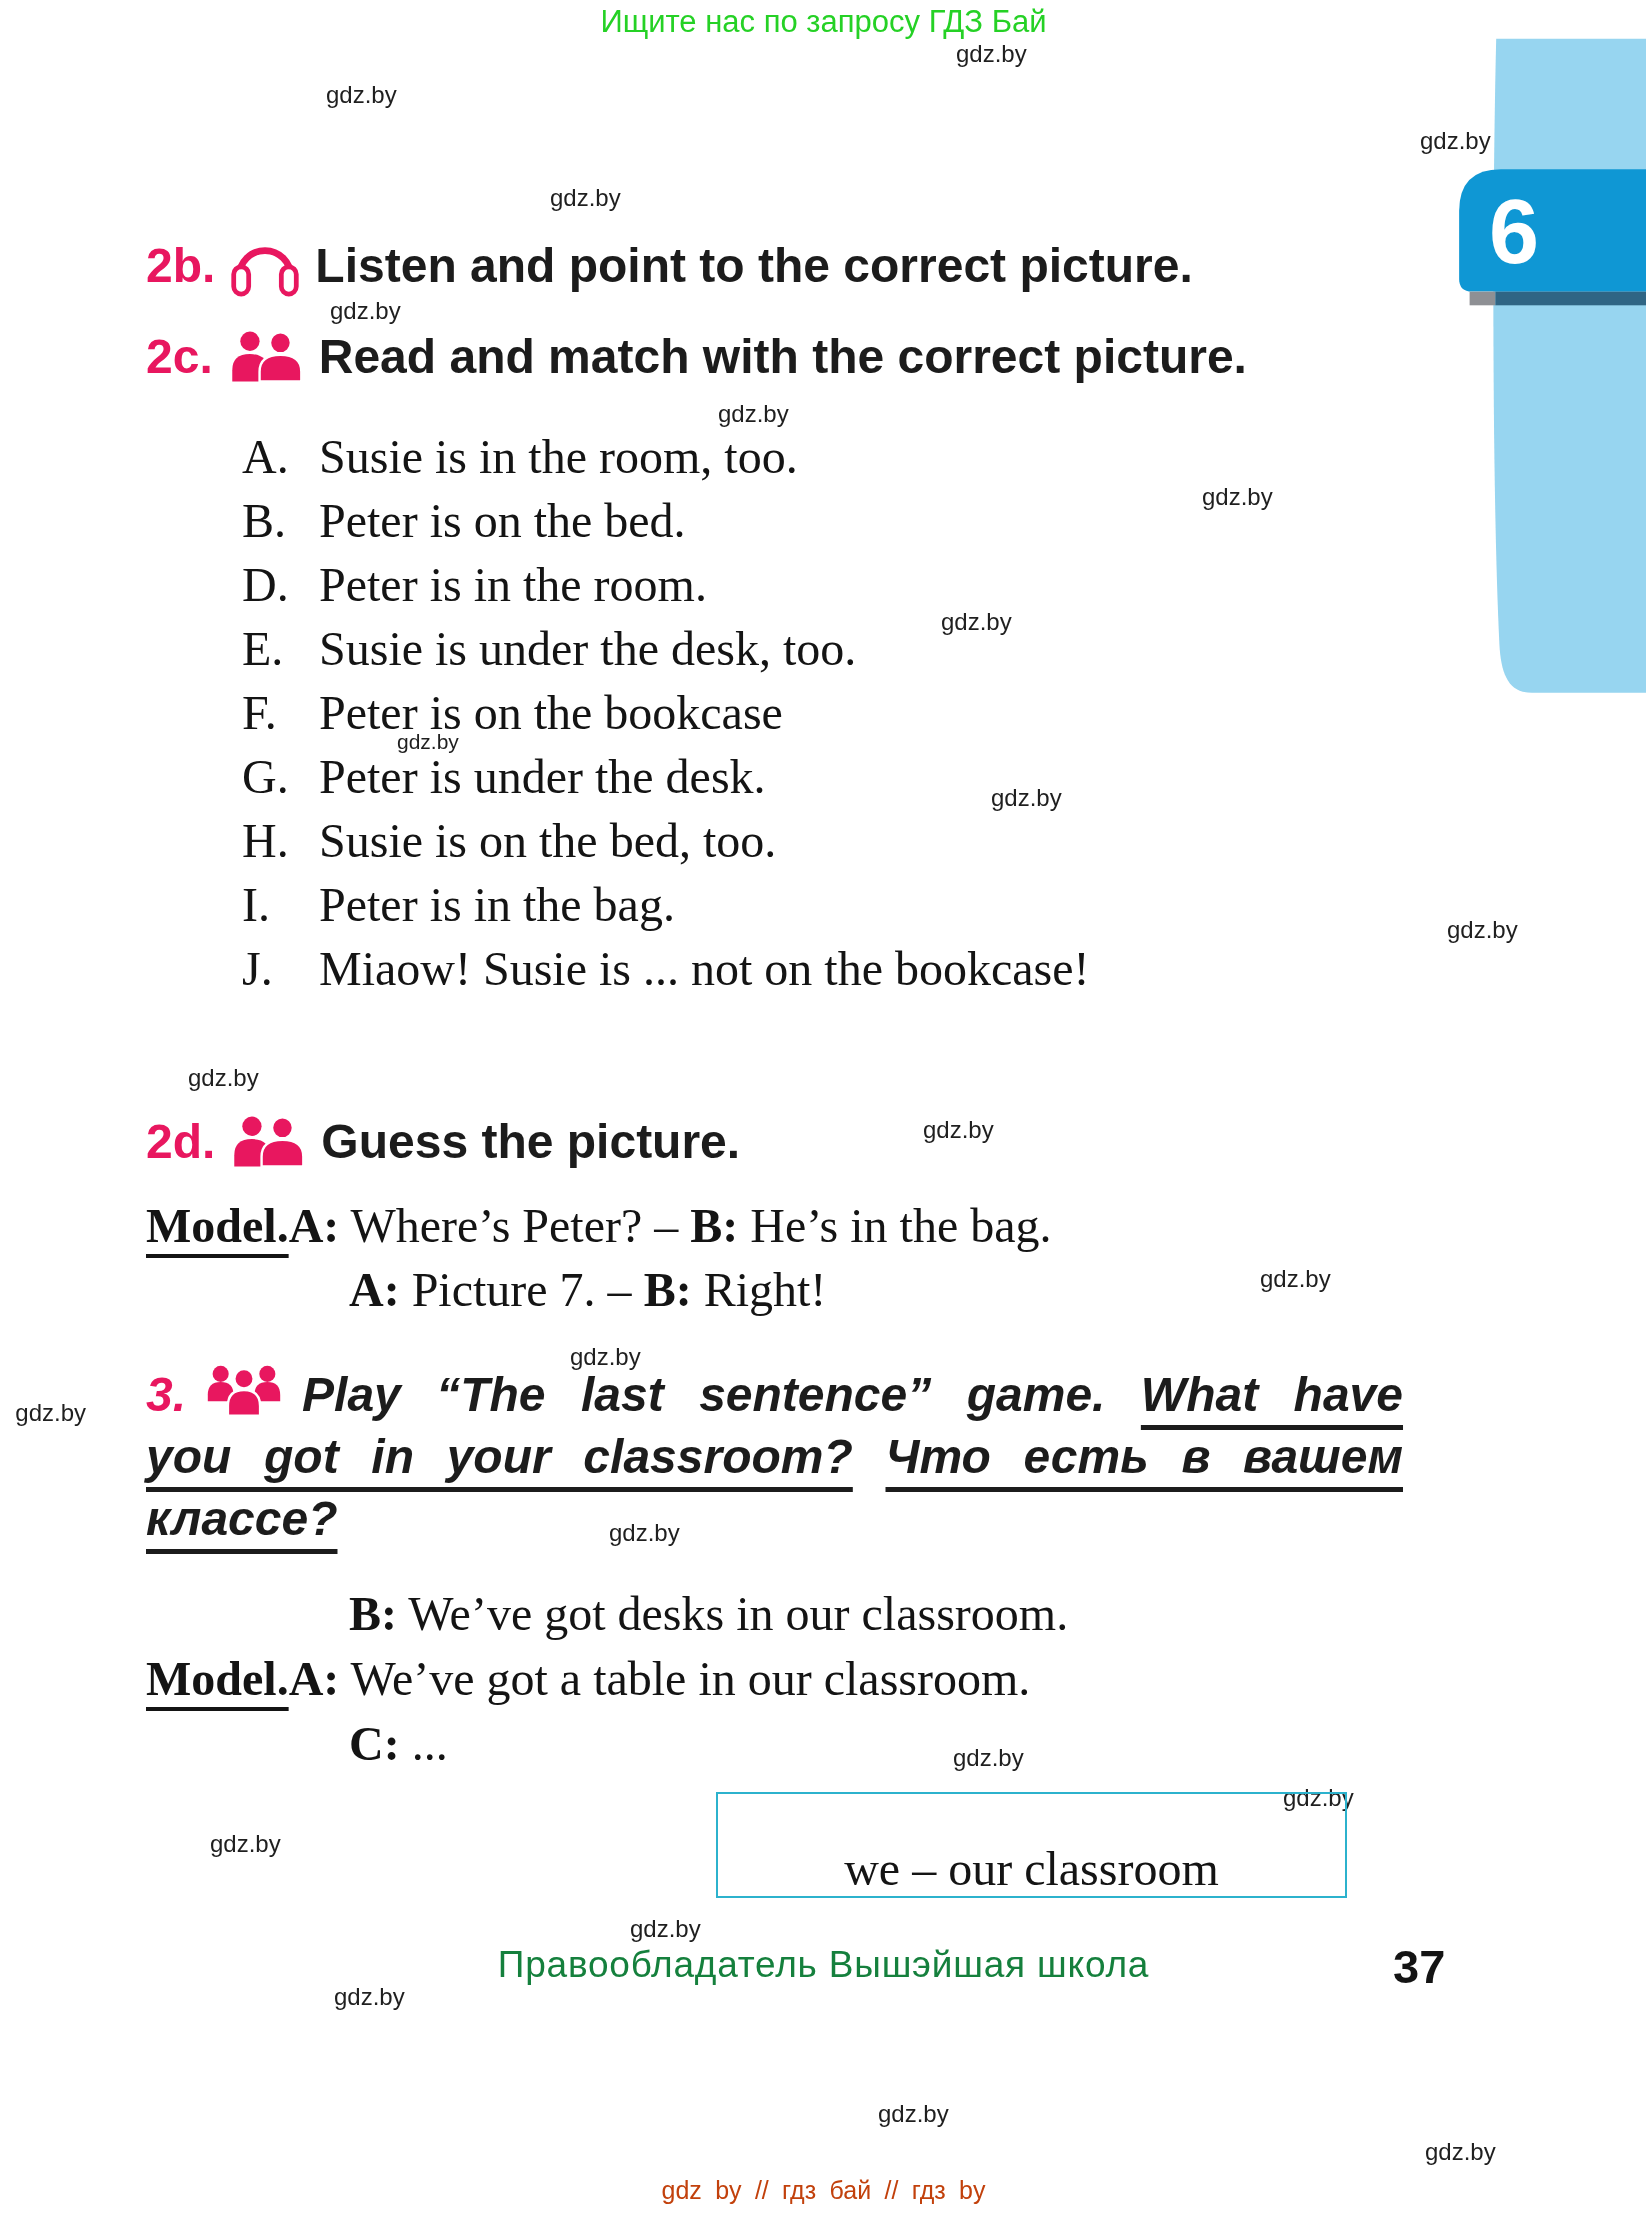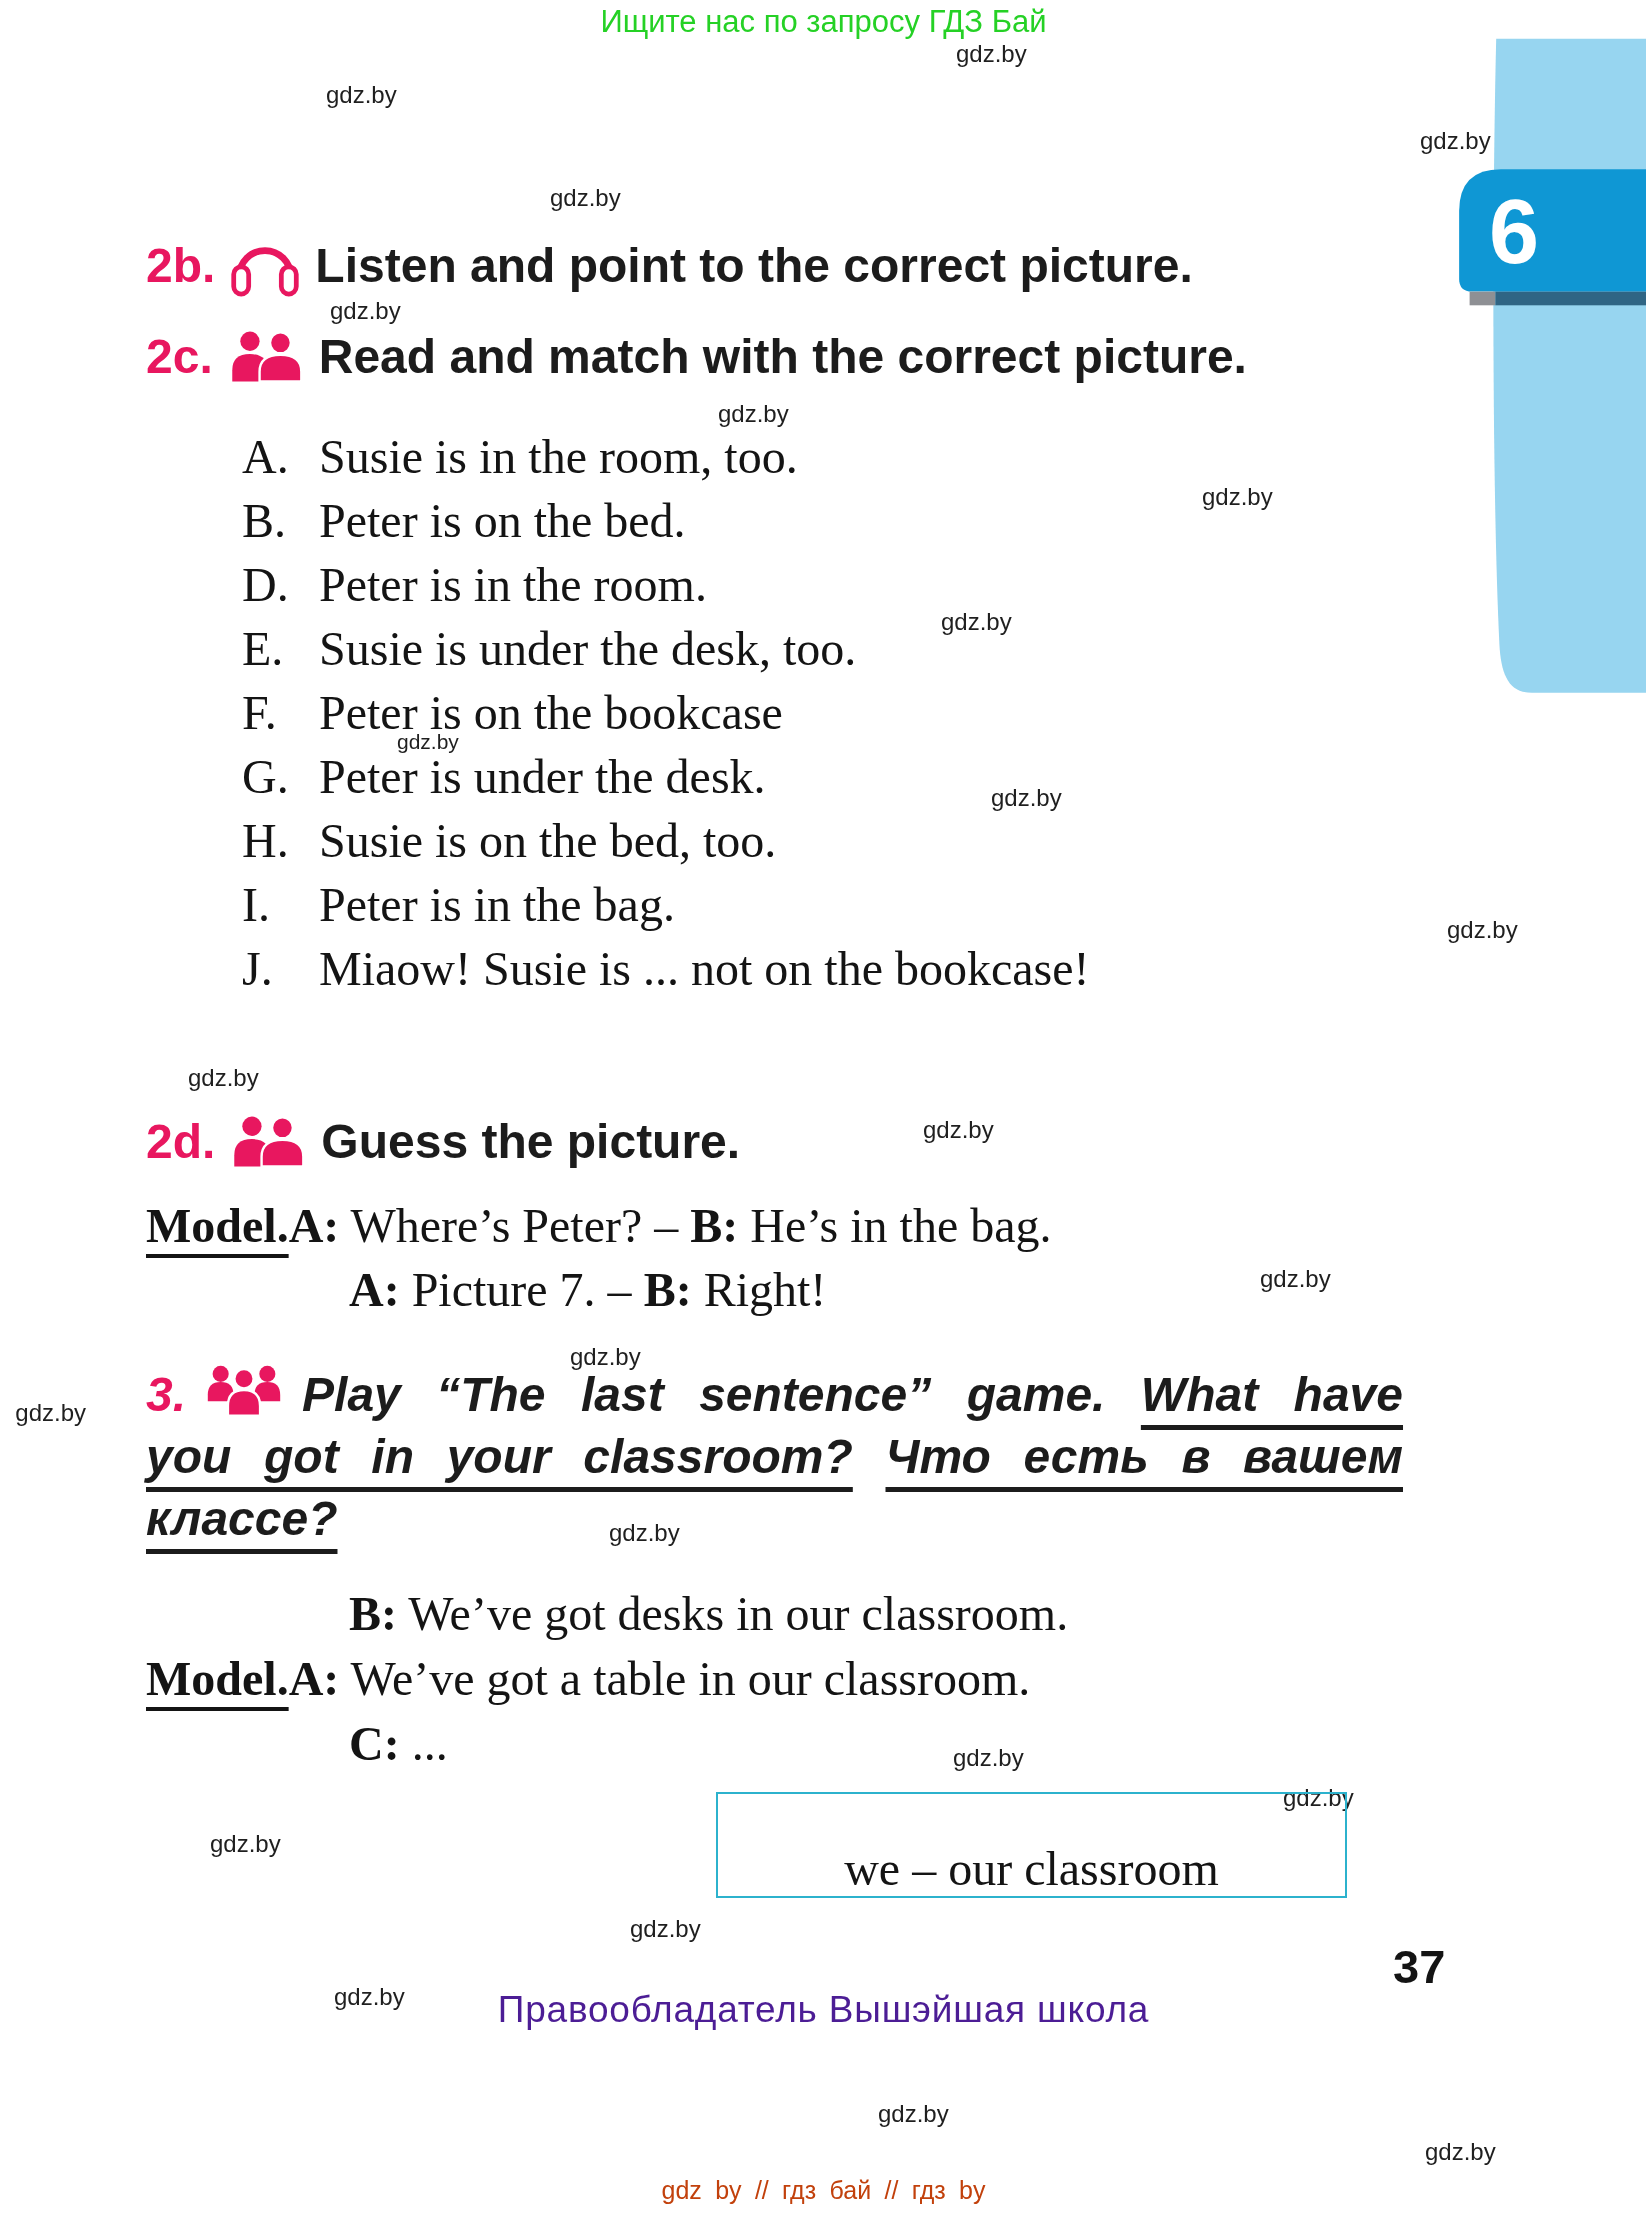--- a/index.html
+++ b/index.html
@@ -42,22 +42,22 @@
   .xline{line-height:62px;font-style:italic;}
   .just{text-align:justify;text-align-last:justify;}
   .ex3 .lbl{color:#e8175f;margin-right:21px;}
   .ex3 svg{vertical-align:-4.8px;margin-right:21px;}
   
   .hintbox{position:absolute;left:716px;top:1792px;width:631px;height:106px;
            border:2.4px solid #2cb2cd;box-sizing:border-box;display:flex;align-items:flex-end;
            justify-content:center;font-family:"Liberation Serif",serif;font-size:48px;}
   
   .pagenum{position:absolute;left:1393px;top:1939px;font-size:47px;font-weight:bold;}
-  .publisher{position:absolute;left:0;top:1989px;width:100%;text-align:center;
-             font-size:37px;color:#4c1d95;letter-spacing:0.8px;}
+  .publisher{position:absolute;left:0;top:1944px;width:100%;text-align:center;
+             font-size:37px;color:#15803d;letter-spacing:0.8px;}
   .footer-links{position:absolute;left:0;top:2176px;width:100%;text-align:center;
                 font-size:25px;color:#c2410c;word-spacing:6.4px;cursor:pointer;}
 </style>
 </head>
 <body>
 
 <div class="page">
 
   <div>
 

